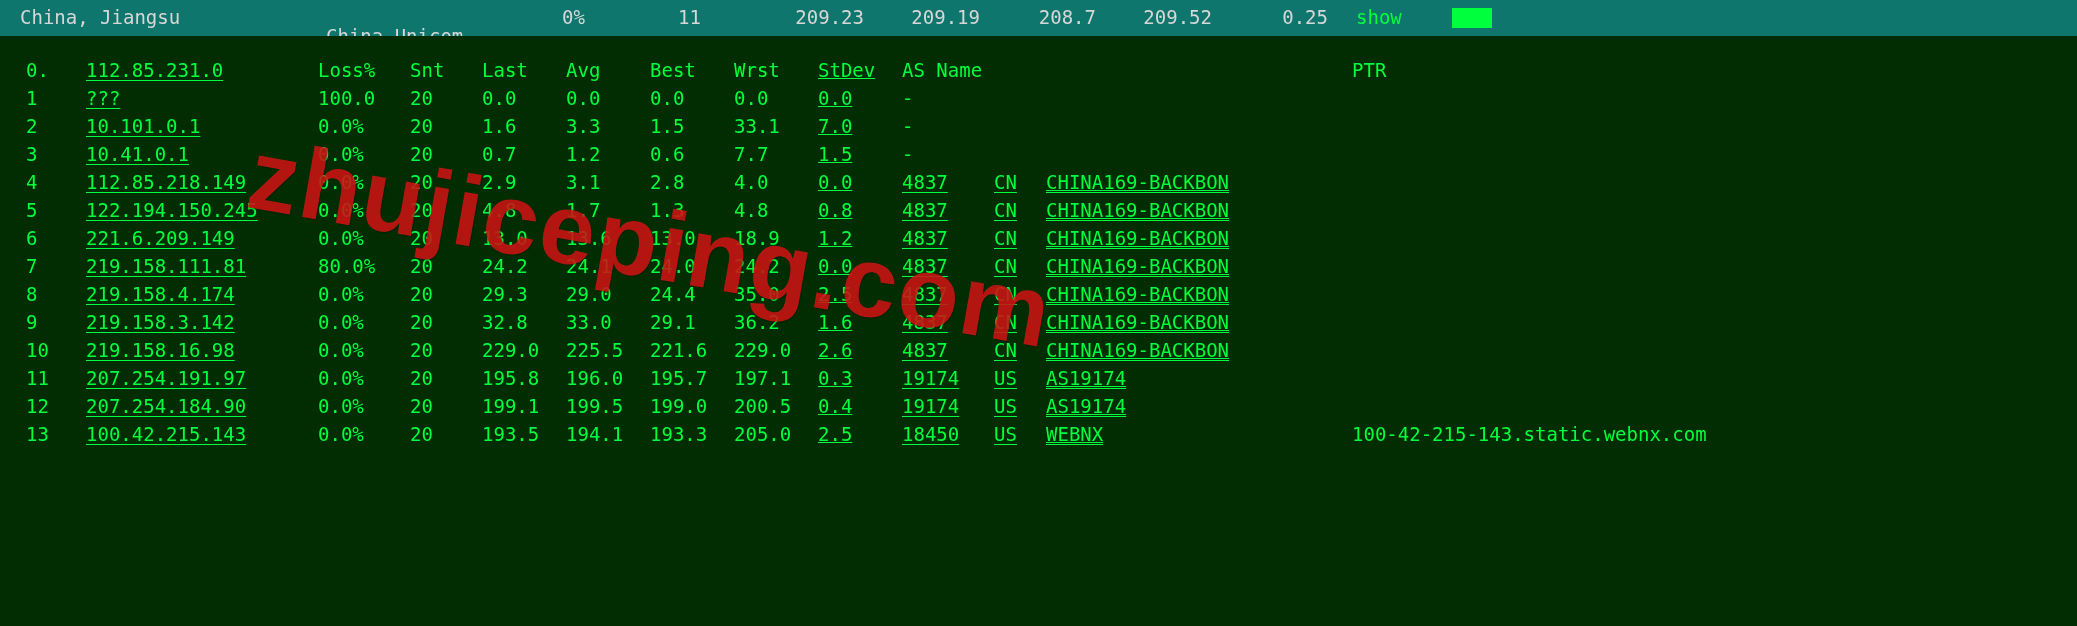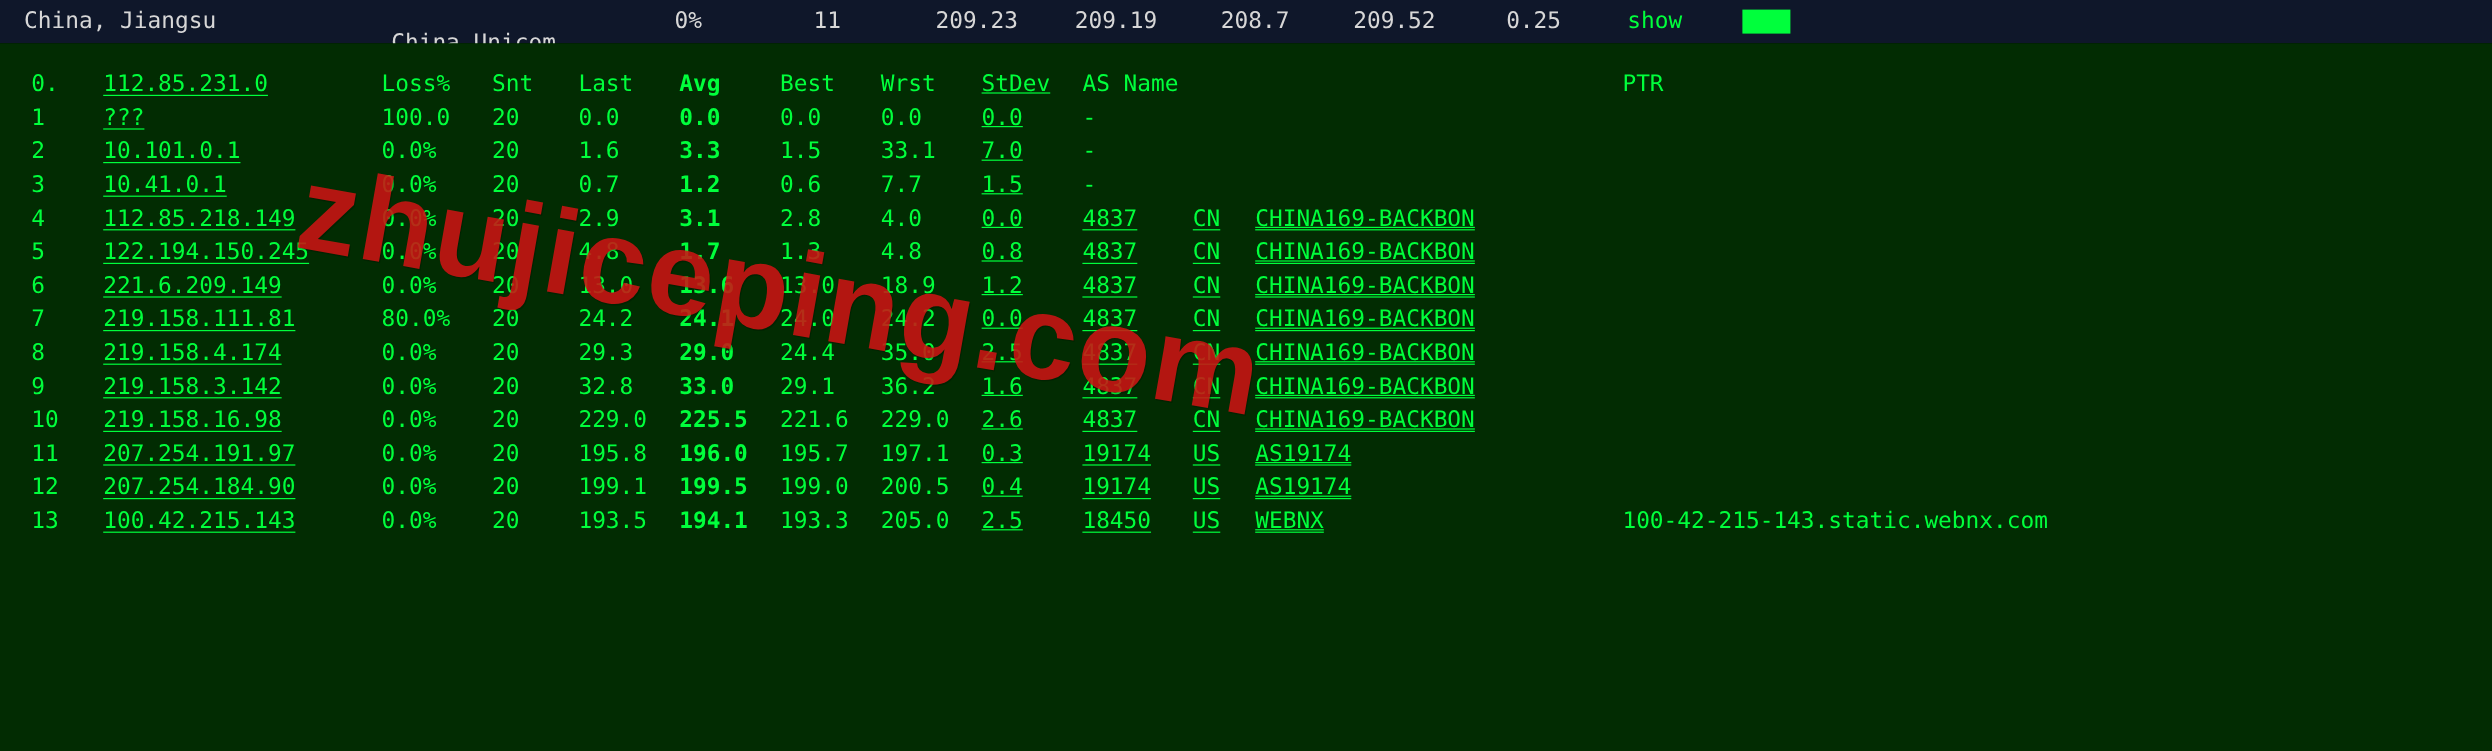--- a/index.html
+++ b/index.html
@@ -18,28 +18,28 @@
     width: 2077px;
     height: 626px;
     background: #000;
   }
   .topbar {
     display: flex;
     align-items: center;
     height: 30px;
     padding: 2px 0 4px 0;
     color: #d7d7d7;
-    background: #0f172a;
+    background: #0f766e;
   }
   .topbar .seg { padding: 0 8px; white-space: pre; }
   .topbar .location { width: 290px; padding-left: 20px; }
   .topbar .isp { width: 220px; margin-top: 38px; }
   .topbar .loss { width: 100px; text-align: left; }
   .topbar .snt { width: 70px; text-align: left; }
-  .topbar .stat { width: 100px; text-align: center; }
+  .topbar .stat { width: 100px; text-align: right; }
   .topbar .show { color: #00ff3c; width: 80px; text-align: left; padding-left: 20px;}
   .topbar .bar {
     display: inline-block;
     width: 40px;
     height: 20px;
     background: #00ff3c;
     vertical-align: middle;
   }
   .mainarea {
     background: #022b02;
@@ -61,21 +61,21 @@
     padding: 3px 6px;
     vertical-align: baseline;
     font-family: inherit;
   }
   .u { text-decoration: underline; text-underline-offset: 3px; }
   .col-idx { width: 48px; }
   .col-ip  { width: 220px; }
   .col-loss{ width: 80px; }
   .col-snt { width: 60px; }
   .col-last{ width: 72px; }
-  .col-avg { width: 72px; font-weight: bold; }
+  .col-avg { width: 72px; }
   .col-best{ width: 72px; }
   .col-wrst{ width: 72px; }
   .col-std { width: 72px; text-decoration: underline; }
   .col-as  { width: 80px; margin-top: 38px; }
   .col-cc  { width: 40px; }
   .col-asn { width: 260px; text-decoration: underline; }
   .col-ptr { padding-left: 40px !important; }
   .watermark {
     position: absolute;
     left: 260px;

